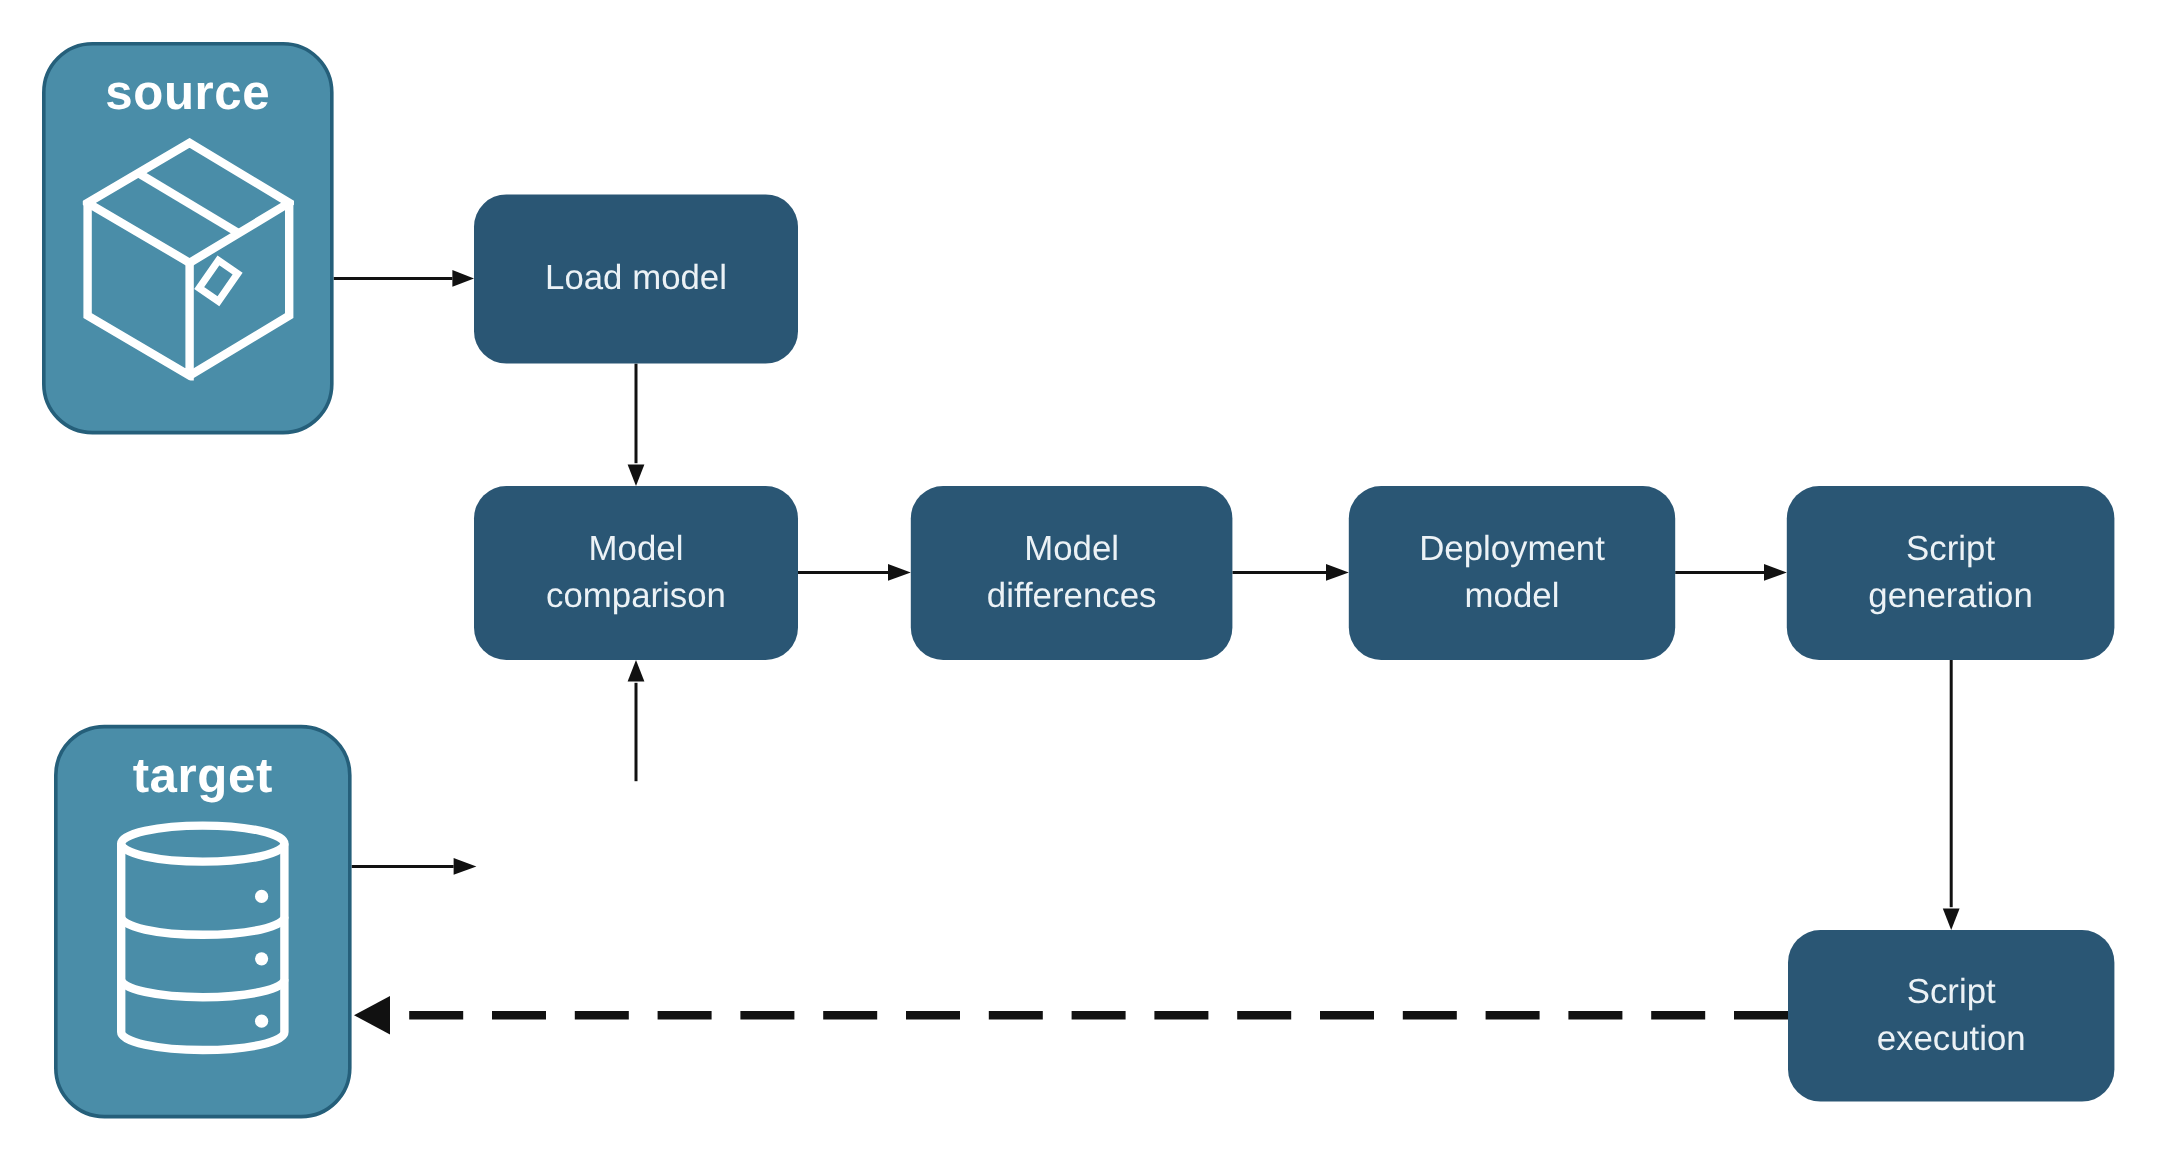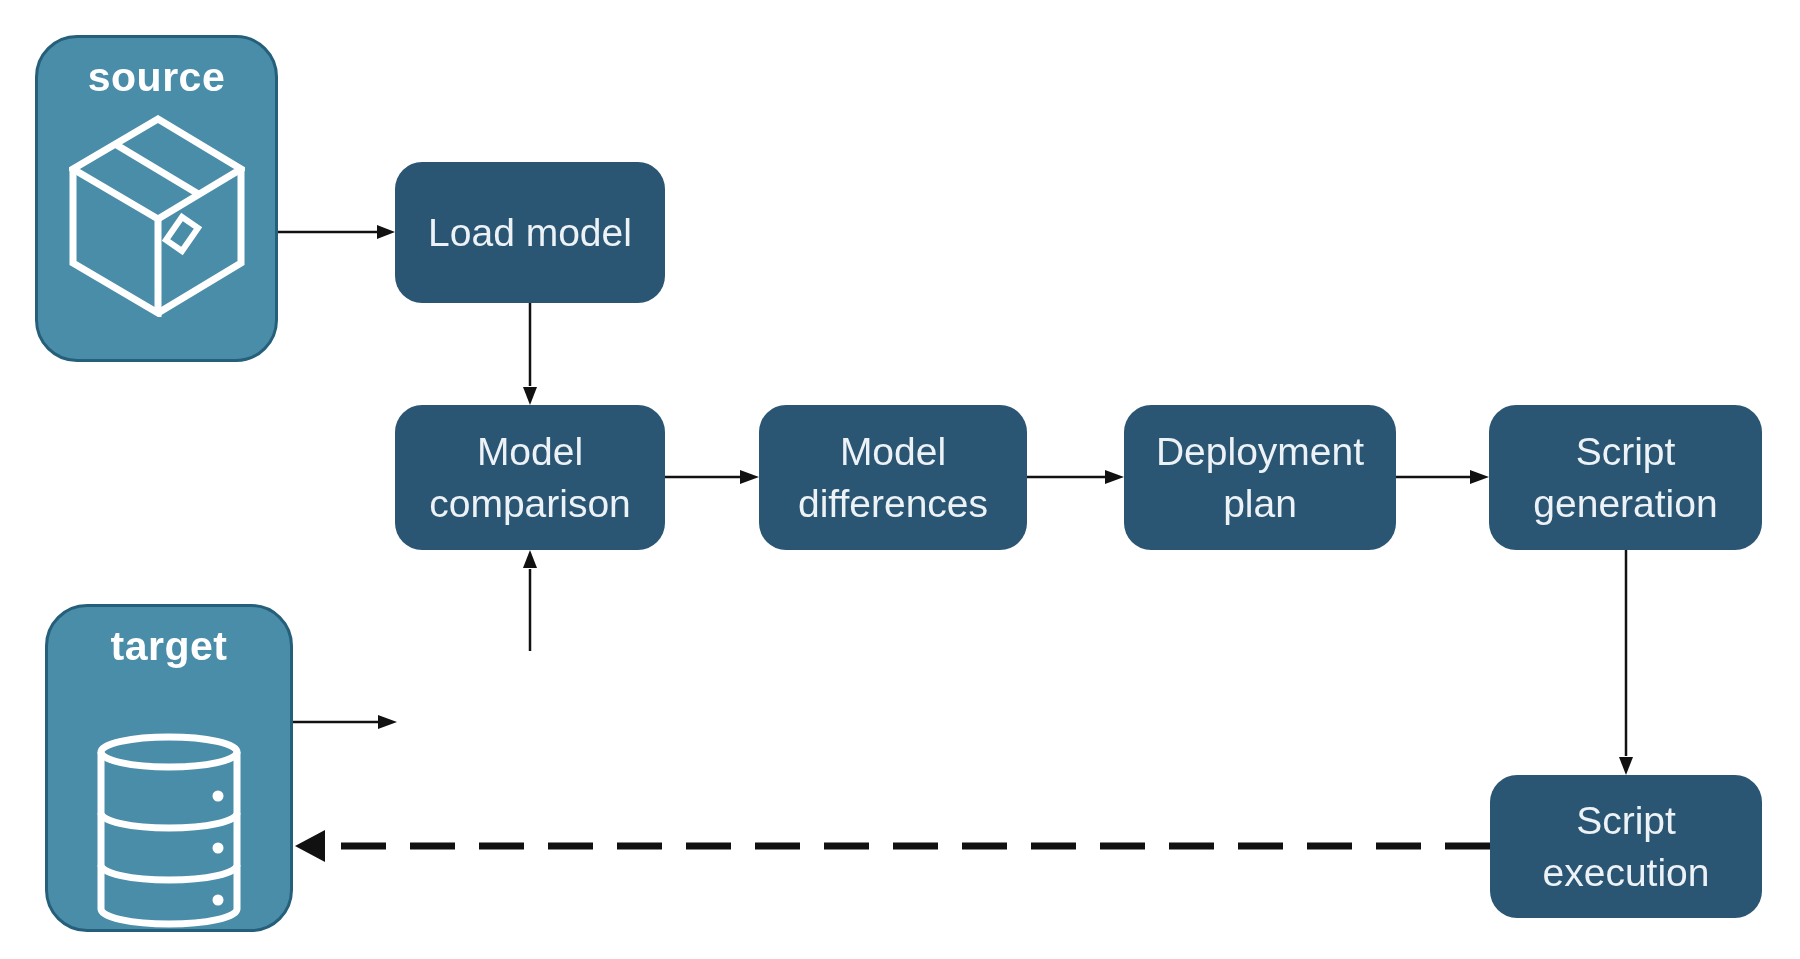--- a/index.html
+++ b/index.html
@@ -4,21 +4,21 @@
 <style>
   html,body{margin:0;padding:0;background:#ffffff;}
   .canvas{
     position:relative;width:1800px;height:959px;background:#ffffff;
     font-family:"Liberation Sans",sans-serif;overflow:hidden;
   }
   .edges{position:absolute;left:0;top:0;width:1800px;height:959px;pointer-events:none;}
   .node{
     position:absolute;background:#2A5674;border-radius:27px;
     display:flex;align-items:center;justify-content:center;text-align:center;
-    color:#ECF2F6;font-size:39px;line-height:1.32;white-space:pre-line;
+    color:#ECF2F6;font-size:29px;line-height:1.32;white-space:pre-line;
   }
   .endpoint{
     position:absolute;background:#4A8DA8;border:3px solid #255F7A;border-radius:42px;
     box-sizing:border-box;display:flex;flex-direction:column;align-items:center;
     color:#ffffff;
   }
   .ep-label{font-weight:bold;font-size:41px;margin-top:16px;letter-spacing:0.5px;}
   .ep-icon{margin-top:14px;}
 </style>
 </head>
@@ -55,21 +55,21 @@
     <div class="ep-label">source</div>
     <svg class="ep-icon" width="176" height="202" viewBox="0 0 176 202" fill="none" stroke="#ffffff" stroke-width="7" stroke-linejoin="miter">
       <path d="M89,4 L172,54 L89,104 L4,54 Z"></path>
       <path d="M46,29 L131,80"></path>
       <path d="M4,54 L4,148 L89,198 L89,104"></path>
       <path d="M172,54 L172,148 L89,198"></path>
       <path d="M113,102 L129,113 L113,136 L97,125 Z" stroke-width="6"></path>
     </svg>
   </div>
 
-  <div class="endpoint" style="left:45px;top:604px;width:248px;height:328px;justify-content:space-between;">
+  <div class="endpoint" style="left:45px;top:604px;width:248px;height:328px;">
     <div class="ep-label">target</div>
     <svg class="ep-icon" width="150" height="196" viewBox="0 0 150 196" fill="none" stroke="#ffffff" stroke-width="7">
       <ellipse cx="75" cy="19" rx="68" ry="15"></ellipse>
       <path d="M7,19 V176 M143,19 V176"></path>
       <path d="M7,80  A68,15 0 0 0 143,80"></path>
       <path d="M7,132 A68,15 0 0 0 143,132"></path>
       <path d="M7,176 A68,15 0 0 0 143,176"></path>
       <circle cx="124" cy="63" r="5.5" fill="#ffffff" stroke="none"></circle>
       <circle cx="124" cy="115" r="5.5" fill="#ffffff" stroke="none"></circle>
       <circle cx="124" cy="167" r="5.5" fill="#ffffff" stroke="none"></circle>
@@ -85,21 +85,21 @@
 comparison</span>
   </div>
 
   <div class="node" style="left:759px;top:405px;width:268px;height:145px;">
     <span>Model
 differences</span>
   </div>
 
   <div class="node" style="left:1124px;top:405px;width:272px;height:145px;">
     <span>Deployment
-plan</span>
+model</span>
   </div>
 
   <div class="node" style="left:1489px;top:405px;width:273px;height:145px;">
     <span>Script
 generation</span>
   </div>
 
 
   <div class="node" style="left:1490px;top:775px;width:272px;height:143px;">
     <span>Script

